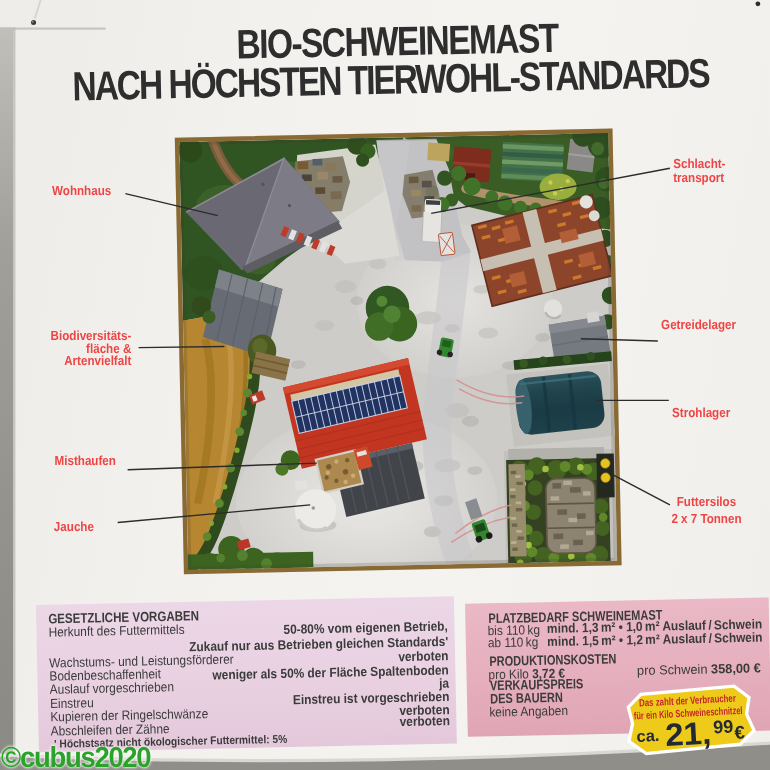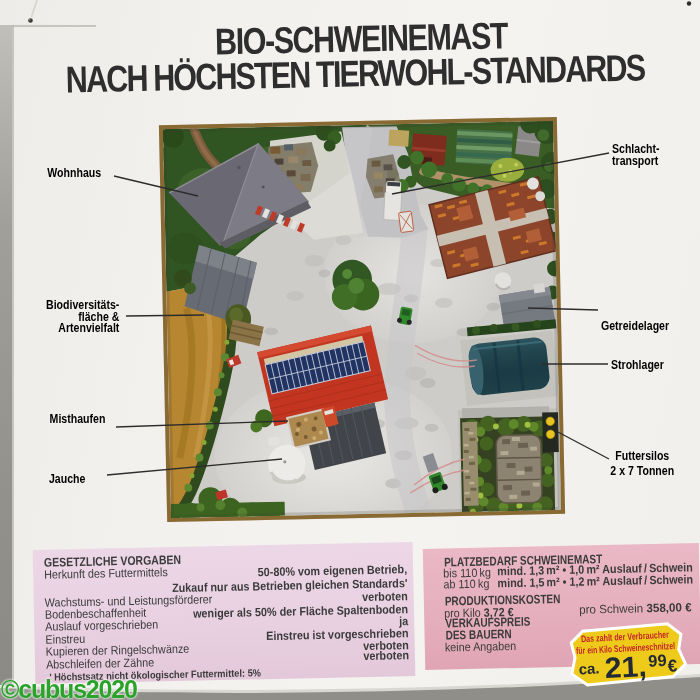--- a/index.html
+++ b/index.html
@@ -1,21 +1,21 @@
 <!DOCTYPE html>
 <html><head>
 <meta charset="utf-8">
 <style>
   html,body{margin:0;padding:0;}
   body{width:700px;height:700px;overflow:hidden;position:relative;
        font-family:"Liberation Sans",sans-serif;
        background:linear-gradient(115deg,#f3f3f1 0%,#efefed 45%,#ededeb 100%);}
   .abs{position:absolute;}
   .rot{transform:rotate(-1.2deg);}
-  .lab{position:absolute;font-size:12px;font-weight:bold;color:#000000;white-space:nowrap;}
+  .lab{position:absolute;font-size:12px;font-weight:bold;color:#ef4444;white-space:nowrap;}
   .lab>span{display:inline-block;transform:scaleX(0.88);}
   .labr{text-align:center;}
   .labr>span{transform-origin:100% 50%;}
   .labl>span{transform-origin:0 50%;}
   .labc>span{transform-origin:50% 50%;}
 </style>
 </head>
 <body>
 
 <div class="abs" style="left:0;top:0;width:700px;height:700px;
@@ -570,23 +570,23 @@
 <div class="lab labr" style="left:31px;top:166px;width:80px;"><span>Wohnhaus</span></div>
 
 <div class="lab labc" style="left:28px;top:300px;width:96px;text-align:right;line-height:11.5px;"><span>Biodiversitäts-<br>fläche &amp;<br>Artenvielfalt</span></div>
 
 <div class="lab labr" style="left:34px;top:412px;width:80px;"><span>Misthaufen</span></div>
 
 <div class="lab labr" style="left:25px;top:472px;width:80px;"><span>Jauche</span></div>
 
 <div class="lab labl" style="left:612px;top:143px;line-height:12px;"><span>Schlacht-<br>transport</span></div>
 
-<div class="lab labl" style="left:601px;top:319px;text-align:right;"><span>Getreidelager</span></div>
-
-<div class="lab labl" style="left:611px;top:358px;"><span>Strohlager</span></div>
+<div class="lab labl" style="left:601px;top:288px;text-align:right;"><span>Getreidelager</span></div>
+
+<div class="lab labl" style="left:611px;top:368px;"><span>Strohlager</span></div>
 
 <div class="lab labc" style="left:582px;top:449px;width:120px;text-align:center;line-height:14.5px;"><span>Futtersilos<br>2 x 7 Tonnen</span></div>
 
 <div class="abs rot" style="left:34px;top:546px;width:380px;height:134px;
   background:linear-gradient(180deg,#ecd7e7 0%,#e8d0e1 60%,#e3c8da 100%);
   color:#3b3b3b;font-size:12px;">
 
   <div class="abs" style="left:11px;top:6px;font-size:12.5px;font-weight:bold;transform:scaleX(0.84);transform-origin:0 0;white-space:nowrap;">GESETZLICHE VORGABEN</div>
 
   <div class="abs" style="left:11px;top:17.5px;transform:scaleX(0.9);transform-origin:0 0;white-space:nowrap;">Herkunft des Futtermittels</div>

